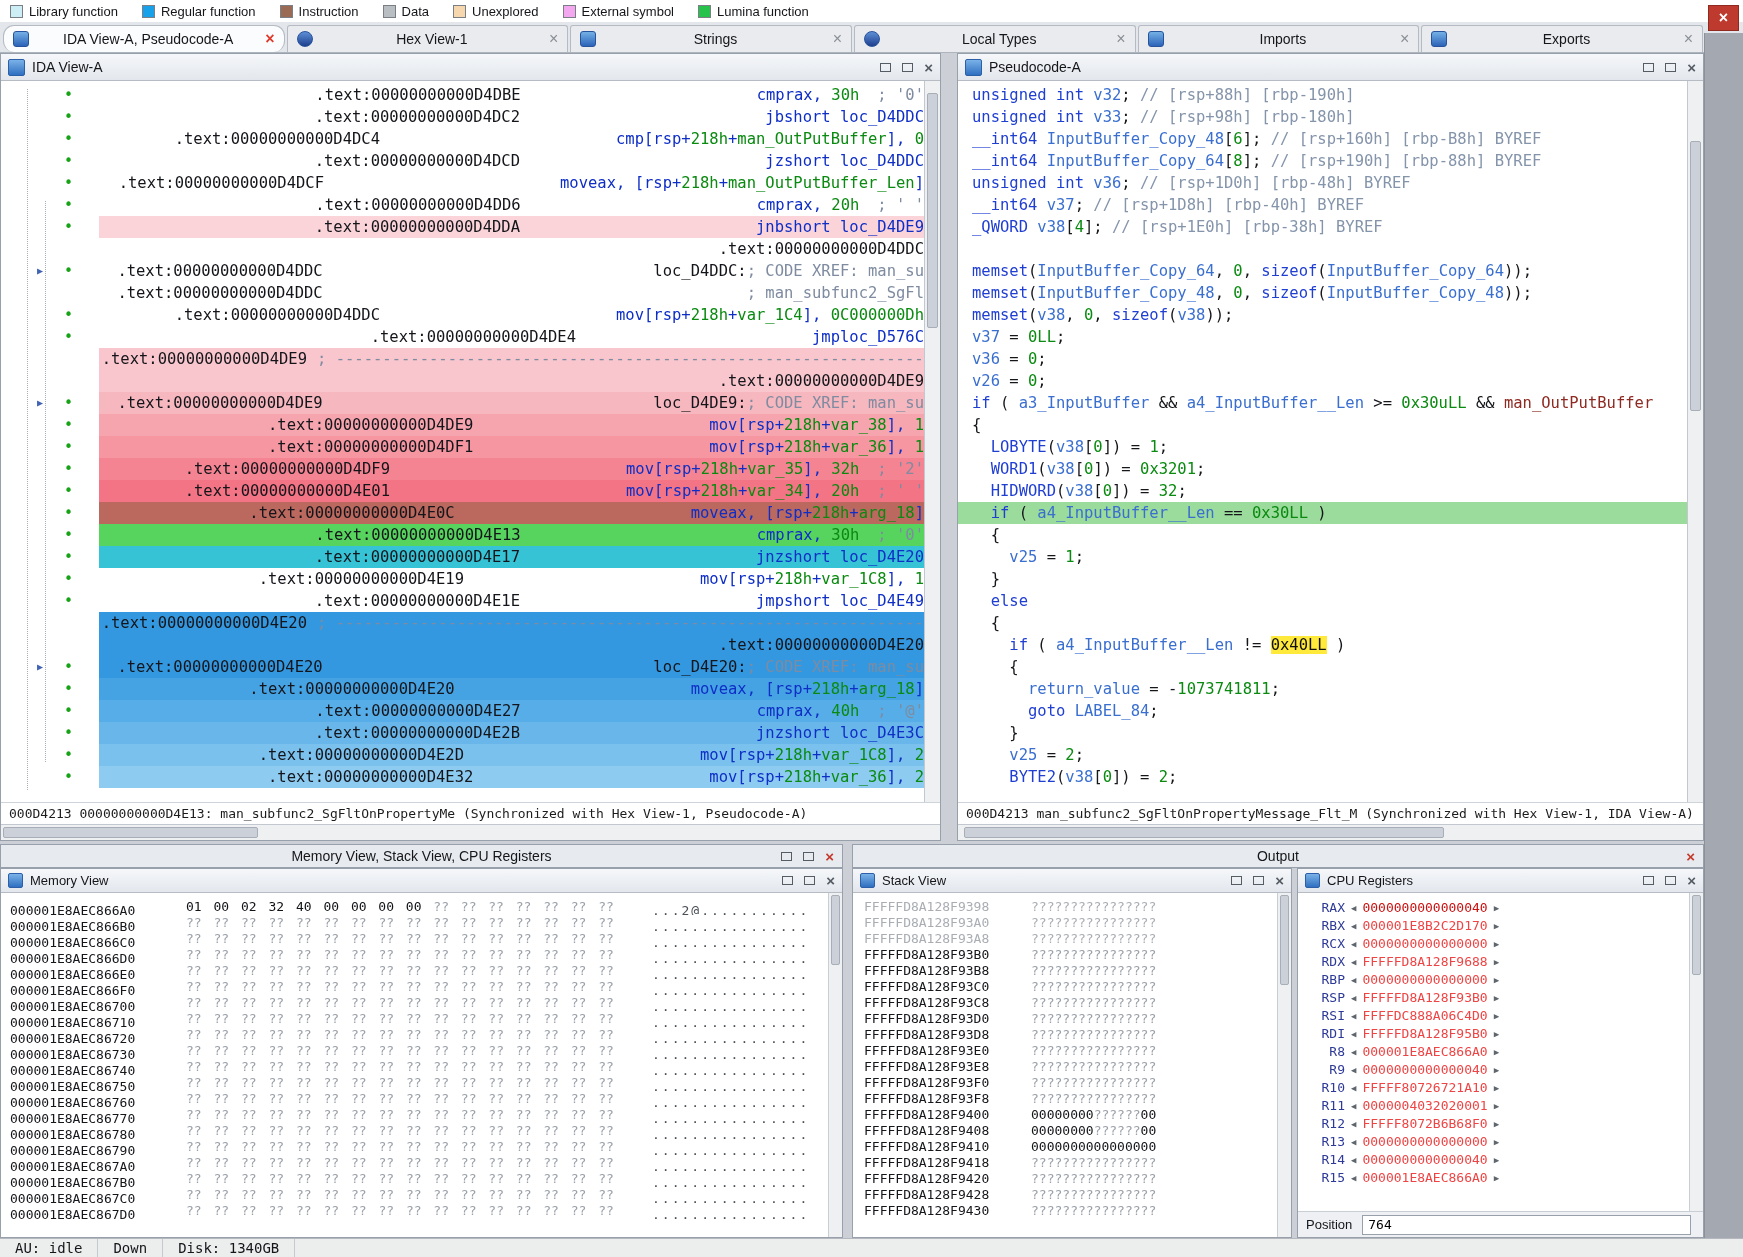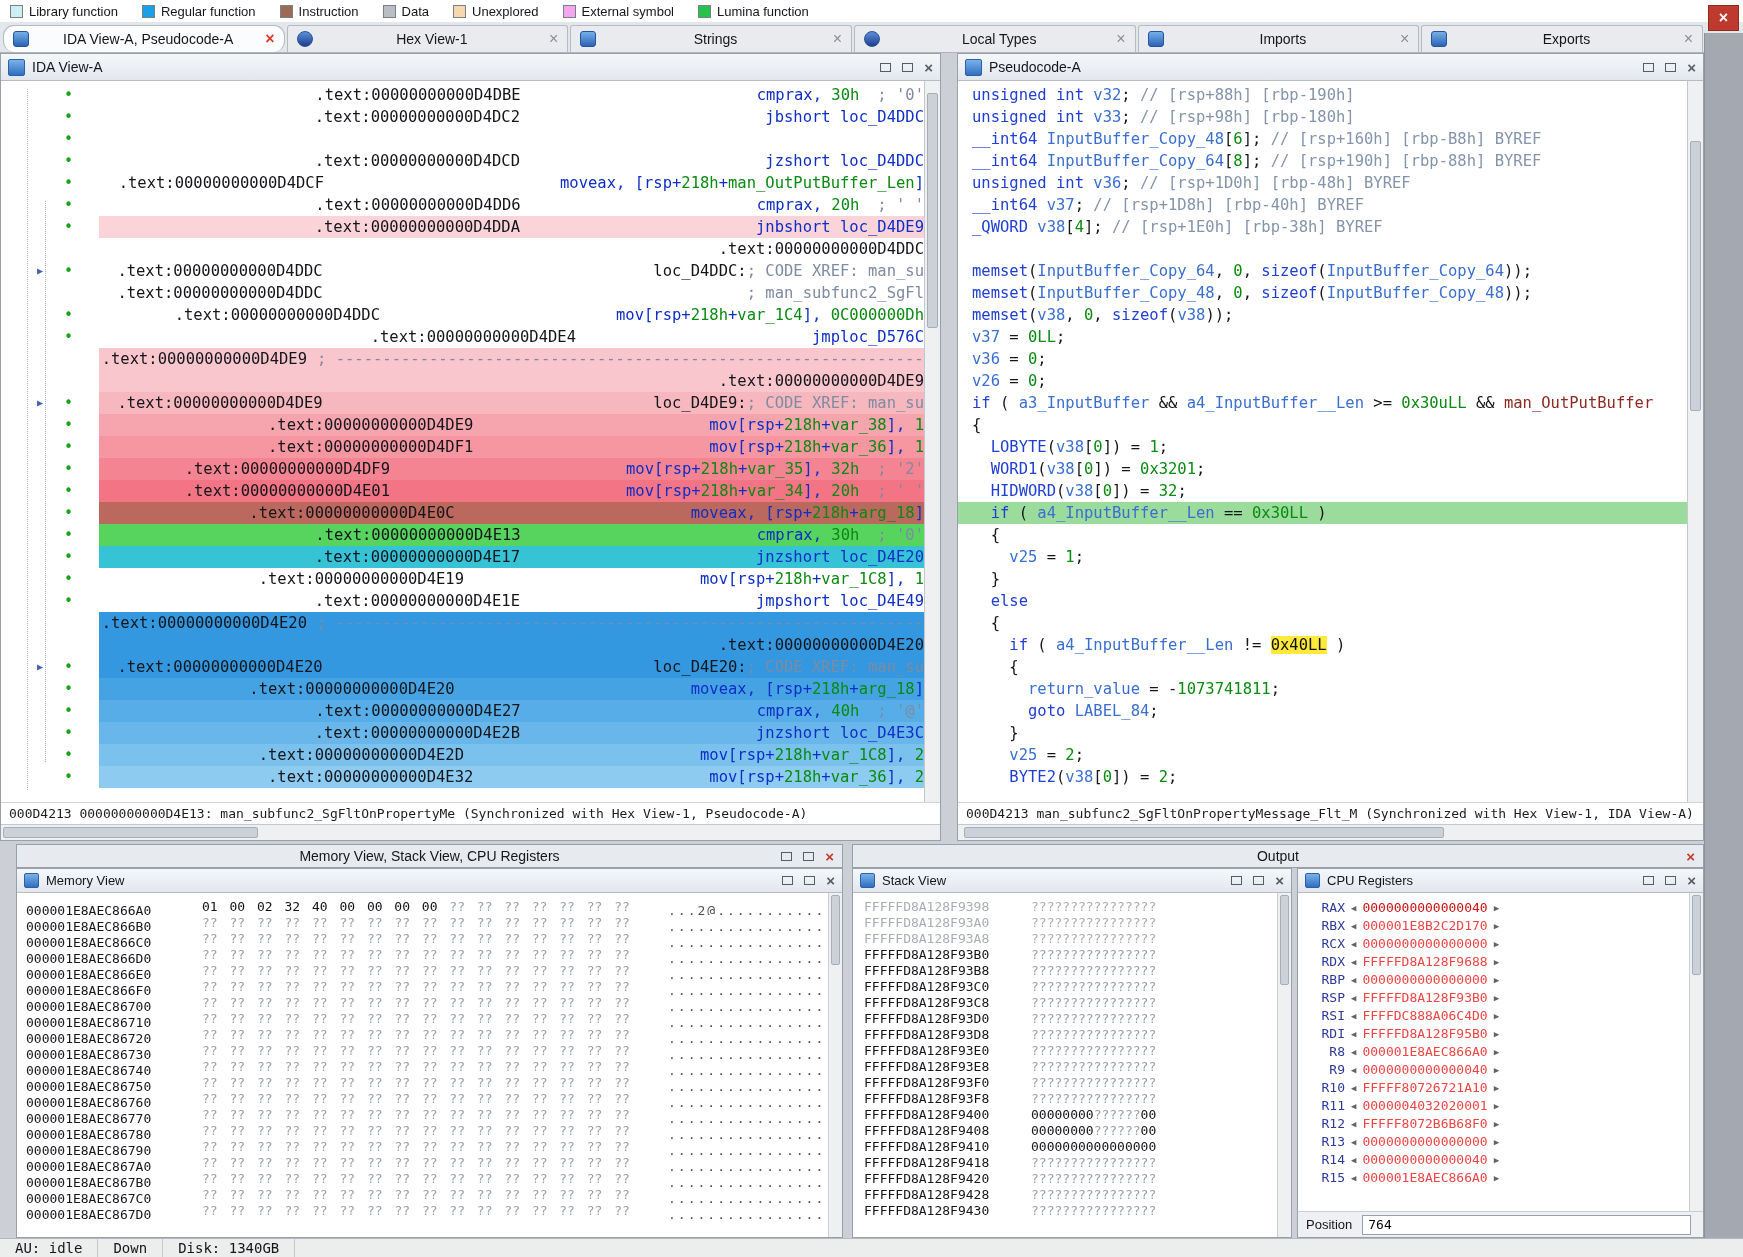--- a/index.html
+++ b/index.html
@@ -64,21 +64,21 @@
   .hl-y{background:#ffe93a;color:#111;}
 
   .pstatus{height:22px;border-top:1px solid #cfd4da;font:13px "DejaVu Sans Mono",monospace;display:flex;align-items:center;padding:0 8px;background:#fff;color:#1c1c1c;white-space:pre;overflow:hidden;flex:none;}
   .hscroll{height:16px;background:#eef0f2;border-top:1px solid #c3c8d0;position:relative;flex:none;}
   .hthumb{position:absolute;top:2px;bottom:2px;background:#ccd1d9;border:1px solid #a8aeb8;border-radius:2px;}
   .vscroll{width:16px;border-left:1px solid #c3c8d0;background:#eef0f2;position:relative;flex:none;}
   .vthumb{position:absolute;left:2px;right:2px;background:#ccd1d9;border:1px solid #a8aeb8;border-radius:2px;}
 
   
   .bottom{height:397px;display:flex;gap:9px;padding:3px 39px 0 0;flex:none;}
-  .bleft{width:843px;flex:none;display:flex;flex-direction:column;padding-left:16px;}
+  .bleft{width:843px;flex:none;display:flex;flex-direction:column;}
   .bright{flex:1;display:flex;flex-direction:column;min-width:0;}
   .grouptitle{height:24px;background:#e7eaef;border:1px solid #98a0ac;display:flex;align-items:center;justify-content:center;font-size:14px;position:relative;flex:none;}
   .grouptitle .ptbtns{position:absolute;right:8px;top:0;bottom:0;}
   .brow{flex:1;display:flex;gap:5px;min-height:0;}
   #stack-panel{width:440px;flex:none;}
   #reg-panel{flex:1;}
   .dockbody{flex:1;overflow:hidden;position:relative;padding:6px 14px 0 0;min-height:0;}
 
   .mrow,.srow{height:16px;font:13px "DejaVu Sans Mono",monospace;line-height:16px;white-space:pre;display:block;overflow:hidden;}
   .maddr{display:inline-block;width:130px;margin-left:9px;color:#15161a;}
@@ -186,21 +186,21 @@
         <span class="ptbtns">
           <span class="wbox"></span>
           <span class="wbox"></span>
           <span class="wclose">×</span>
         </span>
       </div>
       <div class="ida-body">
         <div class="ida-code" id="disasm">
             <div class="dline"><span class="gdot">•</span><span class="drest"><span class="daddr">.text:00000000000D4DBE</span><span class="dmn">cmp</span><span class="dops">rax, <span class="g">30h</span></span><span class="dcmt dincmt">; '0'</span></span></div>
             <div class="dline"><span class="gdot">•</span><span class="drest"><span class="daddr">.text:00000000000D4DC2</span><span class="dmn">jb</span><span class="dops">short loc_D4DDC</span></span></div>
-            <div class="dline"><span class="gdot">•</span></div>
+            <div class="dline"><span class="gdot">•</span><span class="drest"><span class="daddr">.text:00000000000D4DC4</span><span class="dmn">cmp</span><span class="dops">[rsp+<span class="g">218h</span>+<span class="g">man_OutPutBuffer</span>], <span class="g">0</span></span></span></div>
             <div class="dline"><span class="gdot">•</span><span class="drest"><span class="daddr">.text:00000000000D4DCD</span><span class="dmn">jz</span><span class="dops">short loc_D4DDC</span></span></div>
             <div class="dline"><span class="gdot">•</span><span class="drest"><span class="daddr">.text:00000000000D4DCF</span><span class="dmn">mov</span><span class="dops">eax, [rsp+<span class="g">218h</span>+<span class="g">man_OutPutBuffer_Len</span>]</span></span></div>
             <div class="dline"><span class="gdot">•</span><span class="drest"><span class="daddr">.text:00000000000D4DD6</span><span class="dmn">cmp</span><span class="dops">rax, <span class="g">20h</span></span><span class="dcmt dincmt">; ' '</span></span></div>
             <div class="dline"><span class="gdot">•</span><span class="drest" style="background:#fad4d9"><span class="daddr">.text:00000000000D4DDA</span><span class="dmn">jnb</span><span class="dops">short loc_D4DE9</span></span></div>
             <div class="dline"><span class="drest"><span class="daddr">.text:00000000000D4DDC</span></span></div>
             <div class="dline"><span class="garr">▶</span><span class="gdot">•</span><span class="drest"><span class="daddr">.text:00000000000D4DDC</span><span class="dlabel">loc_D4DDC:</span><span class="dcmt">; CODE XREF: man_su</span></span></div>
             <div class="dline"><span class="drest"><span class="daddr">.text:00000000000D4DDC</span><span class="dlabel"> </span><span class="dcmt">; man_subfunc2_SgFl</span></span></div>
             <div class="dline"><span class="gdot">•</span><span class="drest"><span class="daddr">.text:00000000000D4DDC</span><span class="dmn">mov</span><span class="dops">[rsp+<span class="g">218h</span>+<span class="g">var_1C4</span>], <span class="g">0C000000Dh</span></span></span></div>
             <div class="dline"><span class="gdot">•</span><span class="drest"><span class="daddr">.text:00000000000D4DE4</span><span class="dmn">jmp</span><span class="dops">loc_D576C</span></span></div>
             <div class="dline"><span class="drest" style="background:#f9c6cd"><span class="daddr">.text:00000000000D4DE9</span><span class="dcmt dsep">; ---------------------------------------------------------------------------</span></span></div>

